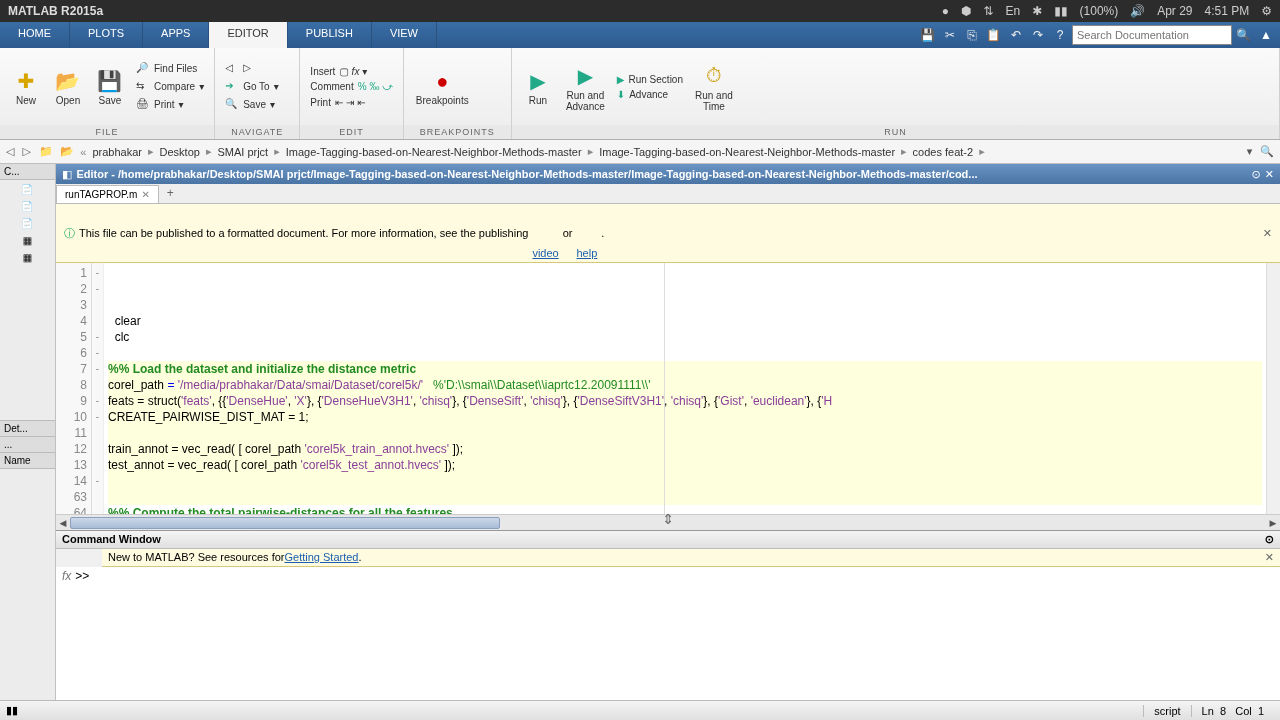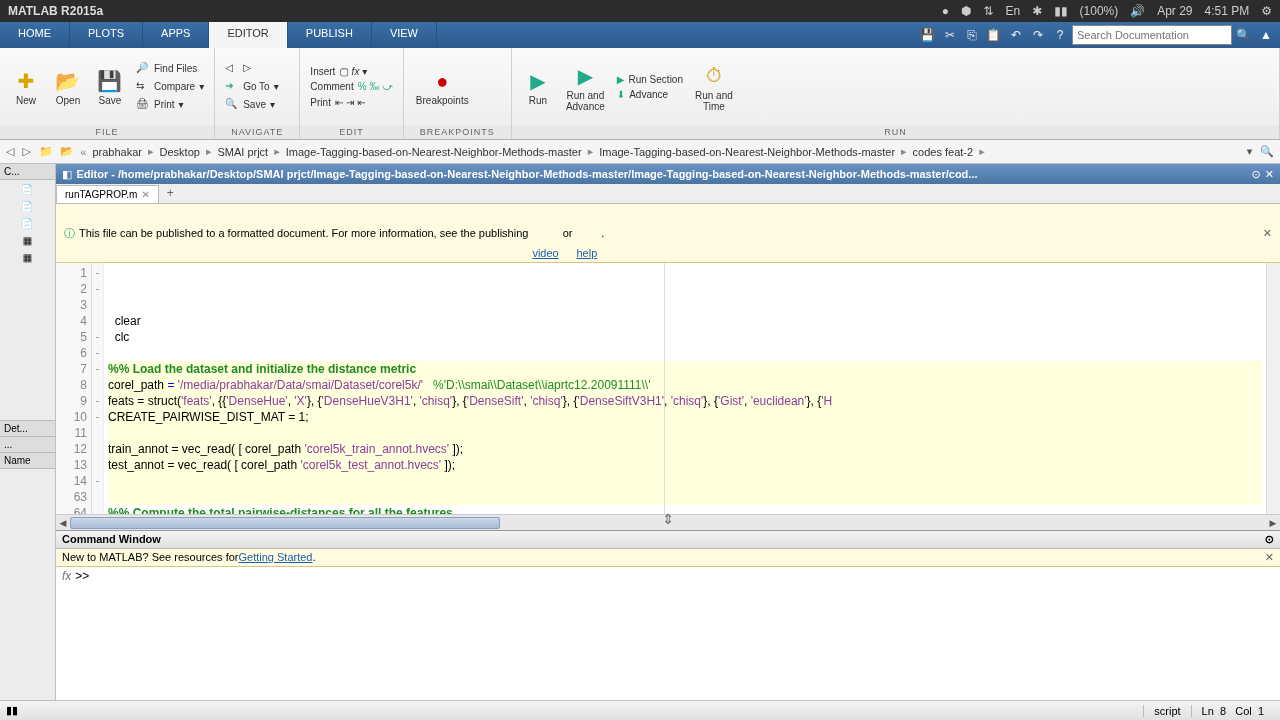--- a/index.html
+++ b/index.html
@@ -70,21 +70,21 @@
 .minimap { width: 14px; background: #f0f0f0; border-left: 1px solid #ddd; }
 
 .hscroll { height: 16px; background: #e8e8e8; border-top: 1px solid #ccc; position: relative; }
 .hscroll .thumb { position: absolute; left: 14px; top: 2px; height: 12px; width: 430px; background: linear-gradient(to bottom,#cdd8e8,#a8bcd8); border: 1px solid #8aa0bf; border-radius: 2px;}
 .hscroll .larr, .hscroll .rarr { position: absolute; top: 0; width: 14px; height: 16px; display:flex;align-items:center;justify-content:center; color:#555; font-size:9px;}
 .hscroll .larr {left:0;} .hscroll .rarr{right:0;}
 .splitter-handle { position:absolute; left:50%; transform:translateX(-50%); top:-4px; font-size:14px; color:#666;}
 
 .cmdwin { border-top: 1px solid #999; display: flex; flex-direction: column; }
 .cmdwin .cw-title { background: linear-gradient(to bottom,#f4f4f4,#e0e0e0); border-bottom: 1px solid #bbb; padding: 2px 6px; font-size: 11px; font-weight: bold; display:flex;}
-.cmdwin .cw-link { background: #fffbe0; padding: 2px 6px; font-size: 11px; border-bottom: 1px solid #d4c97a; display:flex;}
+.cmdwin .cw-link { background: #fffbe0; padding: 2px 6px; font-size: 11px; border-bottom: 1px solid #d4c97a; display:flex;margin-left:46px;}
 .cmdwin .cw-link a { color: #1a5fb0; }
 .cmdwin .cw-body { background: #fff; flex: 1; padding: 2px 6px; font-family: Consolas, monospace; font-size: 12px; }
 .cmdwin .fx { color: #777; font-style: italic; margin-right: 4px; }
 
 
 .statusbar { height: 20px; background: linear-gradient(to bottom,#f4f4f4,#e0e0e0); border-top: 1px solid #bbb; display: flex; align-items: center; font-size: 11px; padding: 0 6px; }
 .statusbar .sbfill { flex: 1; }
 .statusbar .sbcell { padding: 0 10px; border-left: 1px solid #bbb; }
 </style>
 </head>

